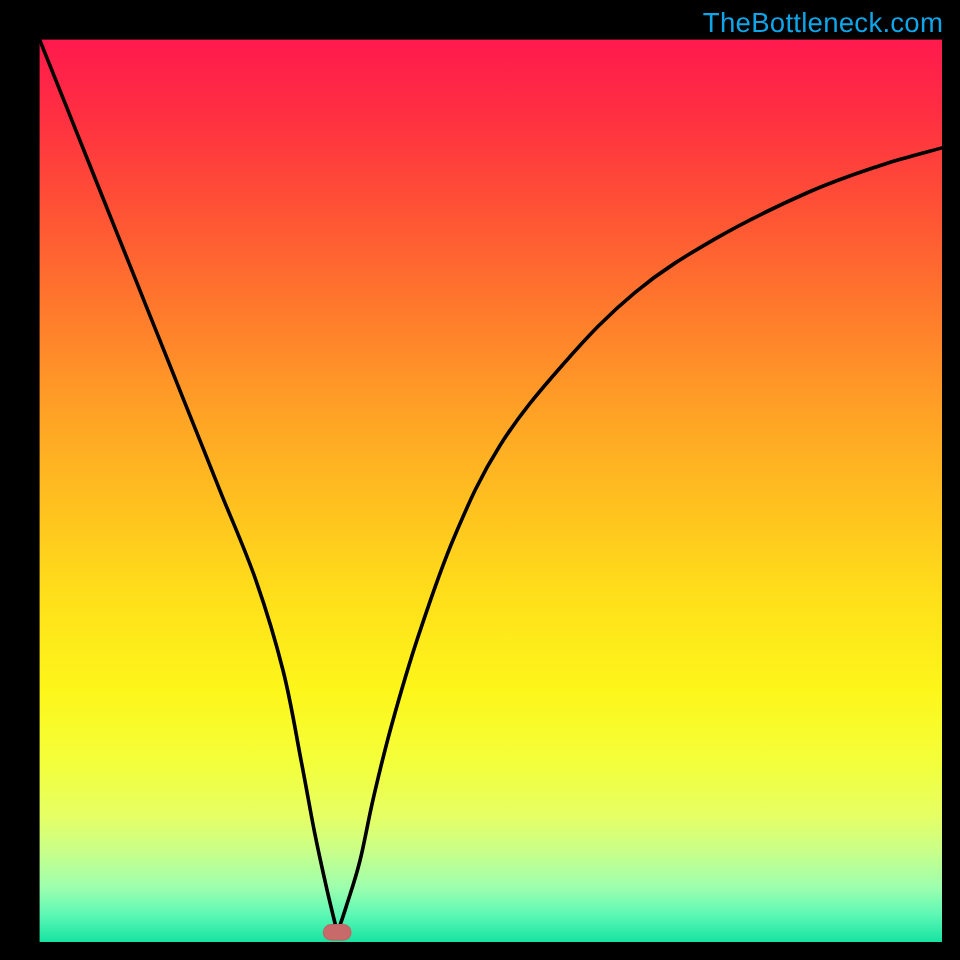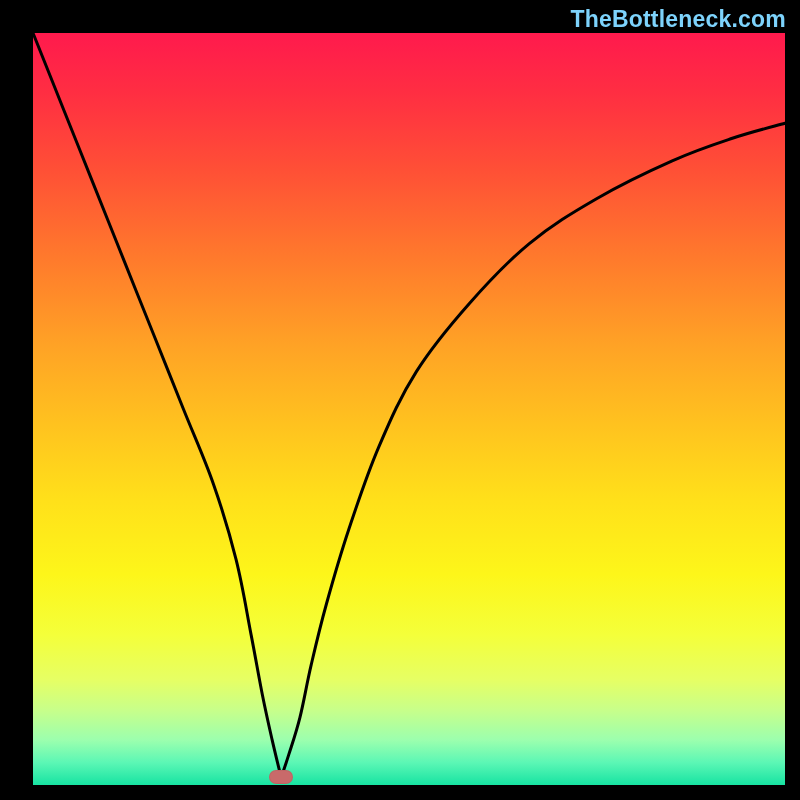--- a/index.html
+++ b/index.html
@@ -38,23 +38,23 @@
       #c8ff8a 90%,
       #9cffae 94%,
       #5cf7b5 97%,
       #17e3a2 100%
     );
   }
   .watermark {
     position: absolute;
     top: 6px;
     right: 14px;
-    color: #7dd3fc;
+    color: #0ea5e9;
     font-size: 23px;
-    font-weight: 700;
+    font-weight: 400;
     letter-spacing: 0.2px;
     user-select: none;
     margin-left: 36px;
   }
   svg.curve {
     position: absolute;
     left: 0;
     top: 0;
     width: 752px;
     height: 752px;

